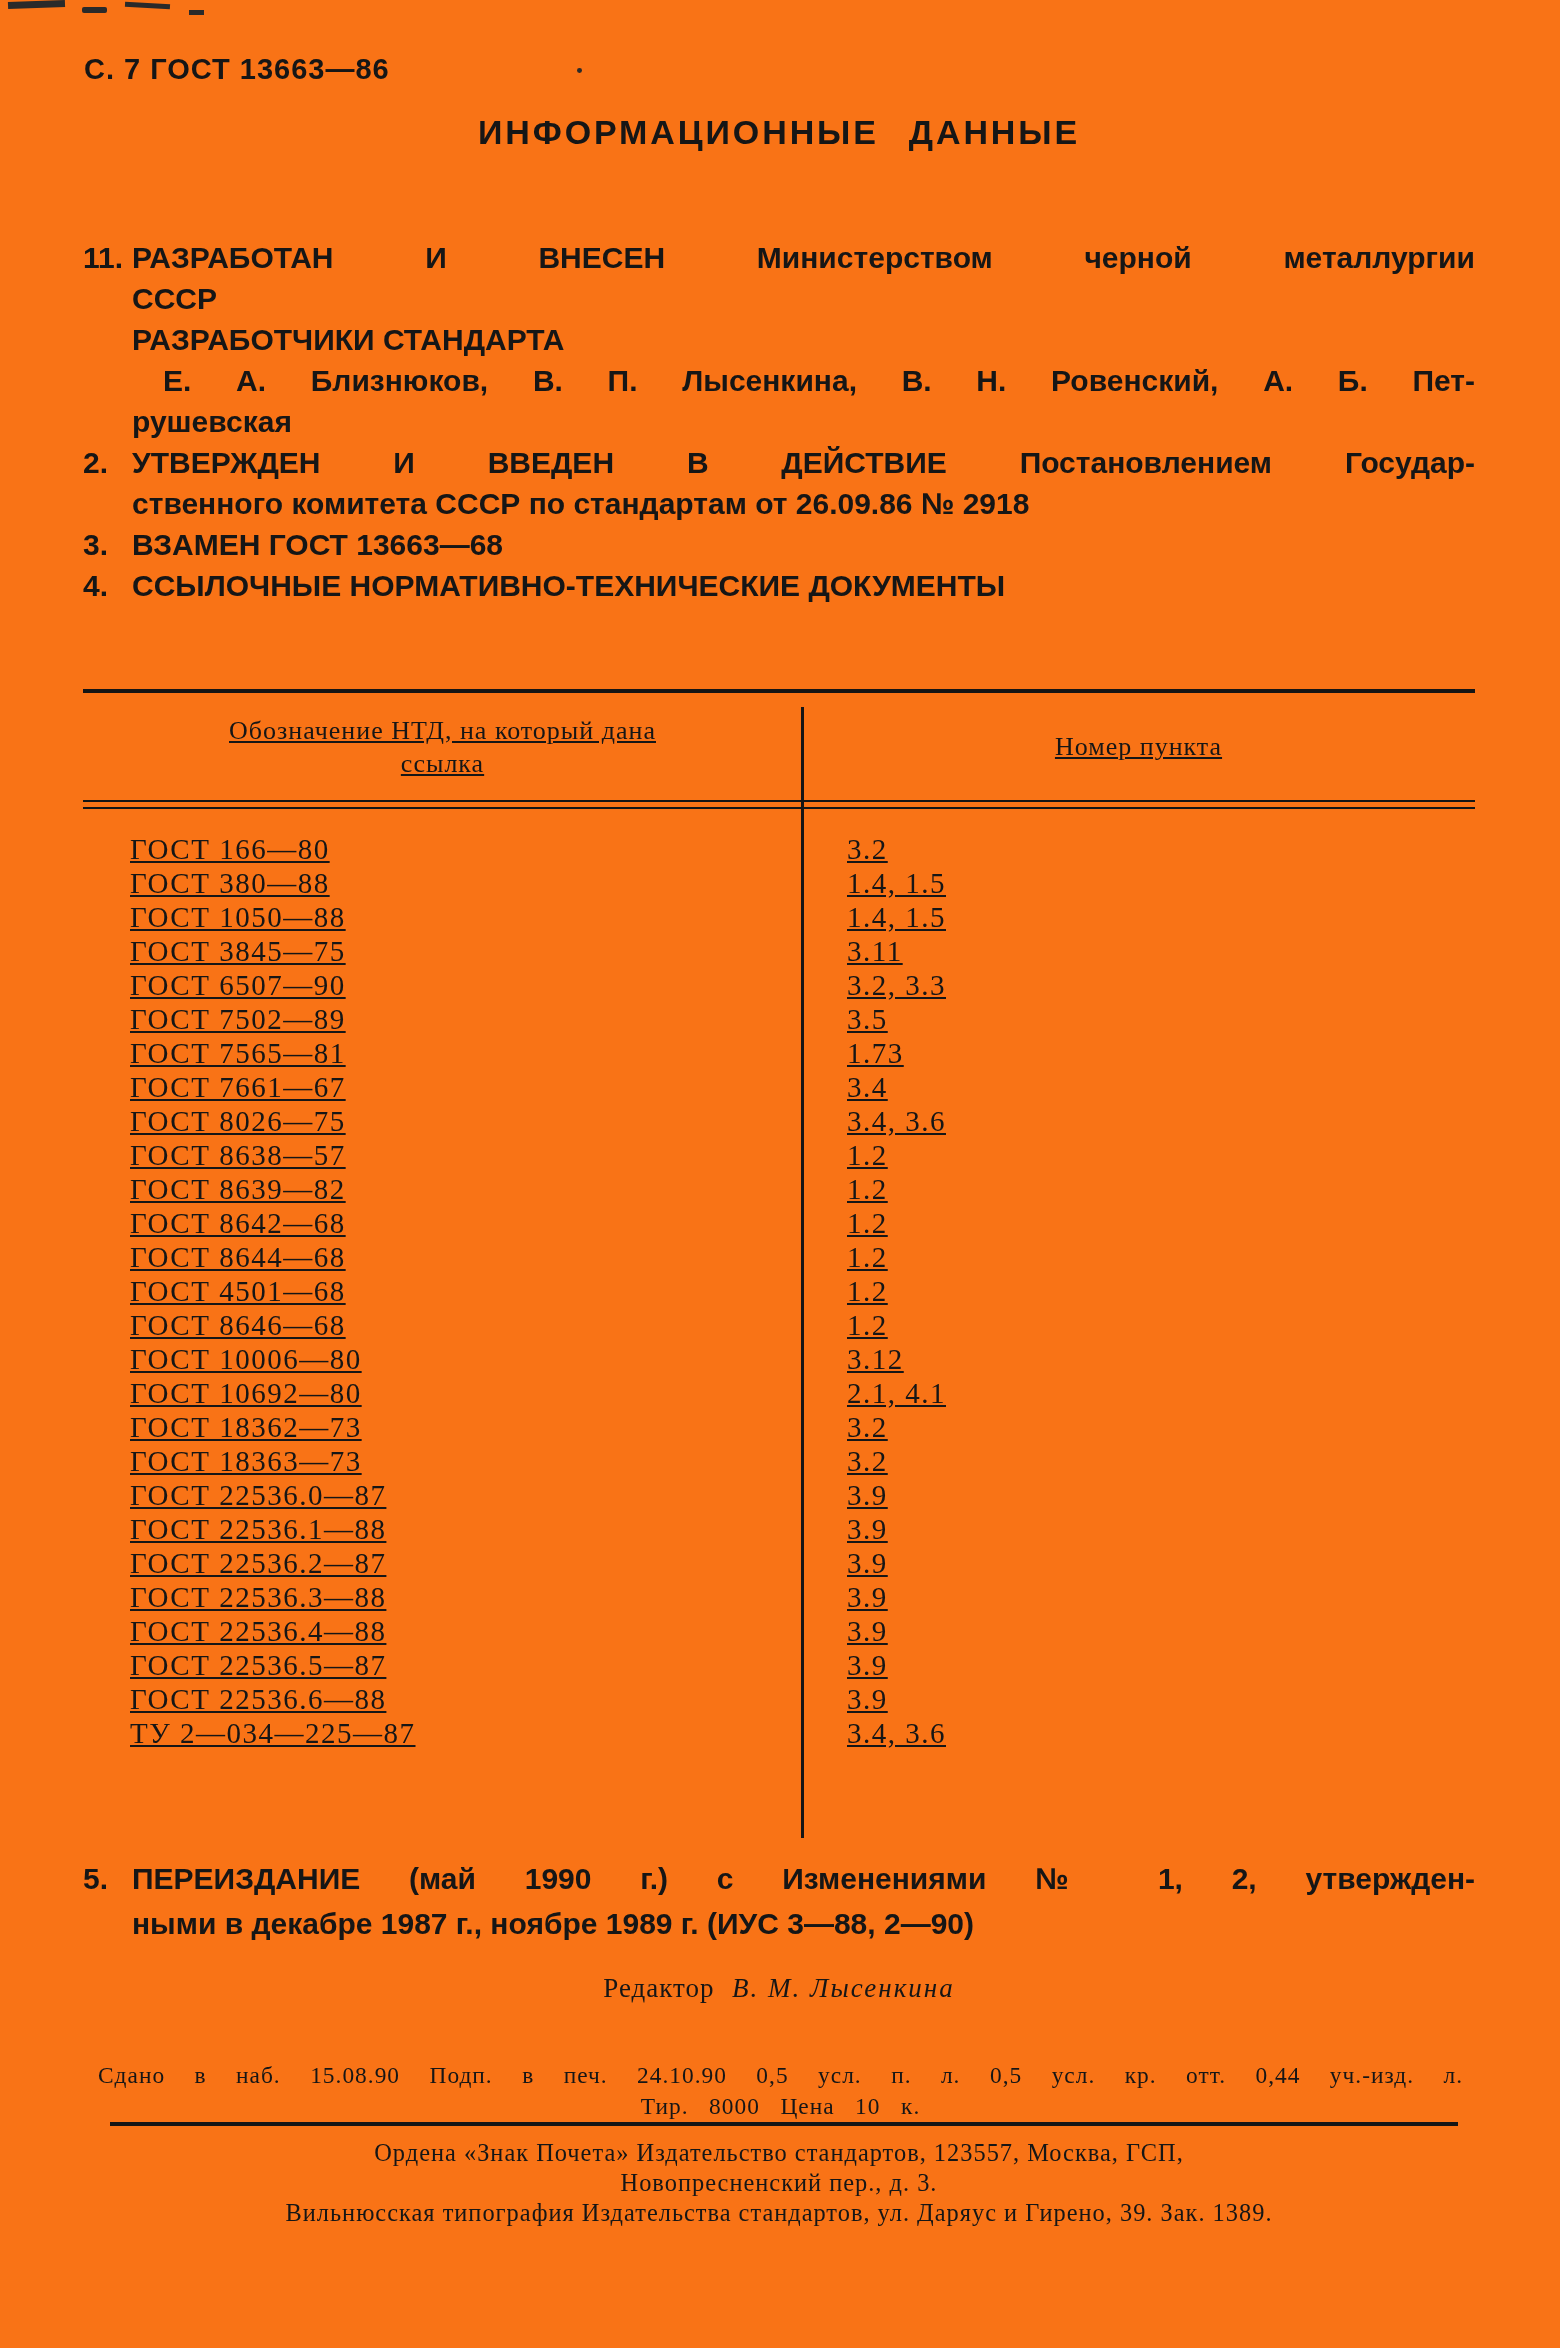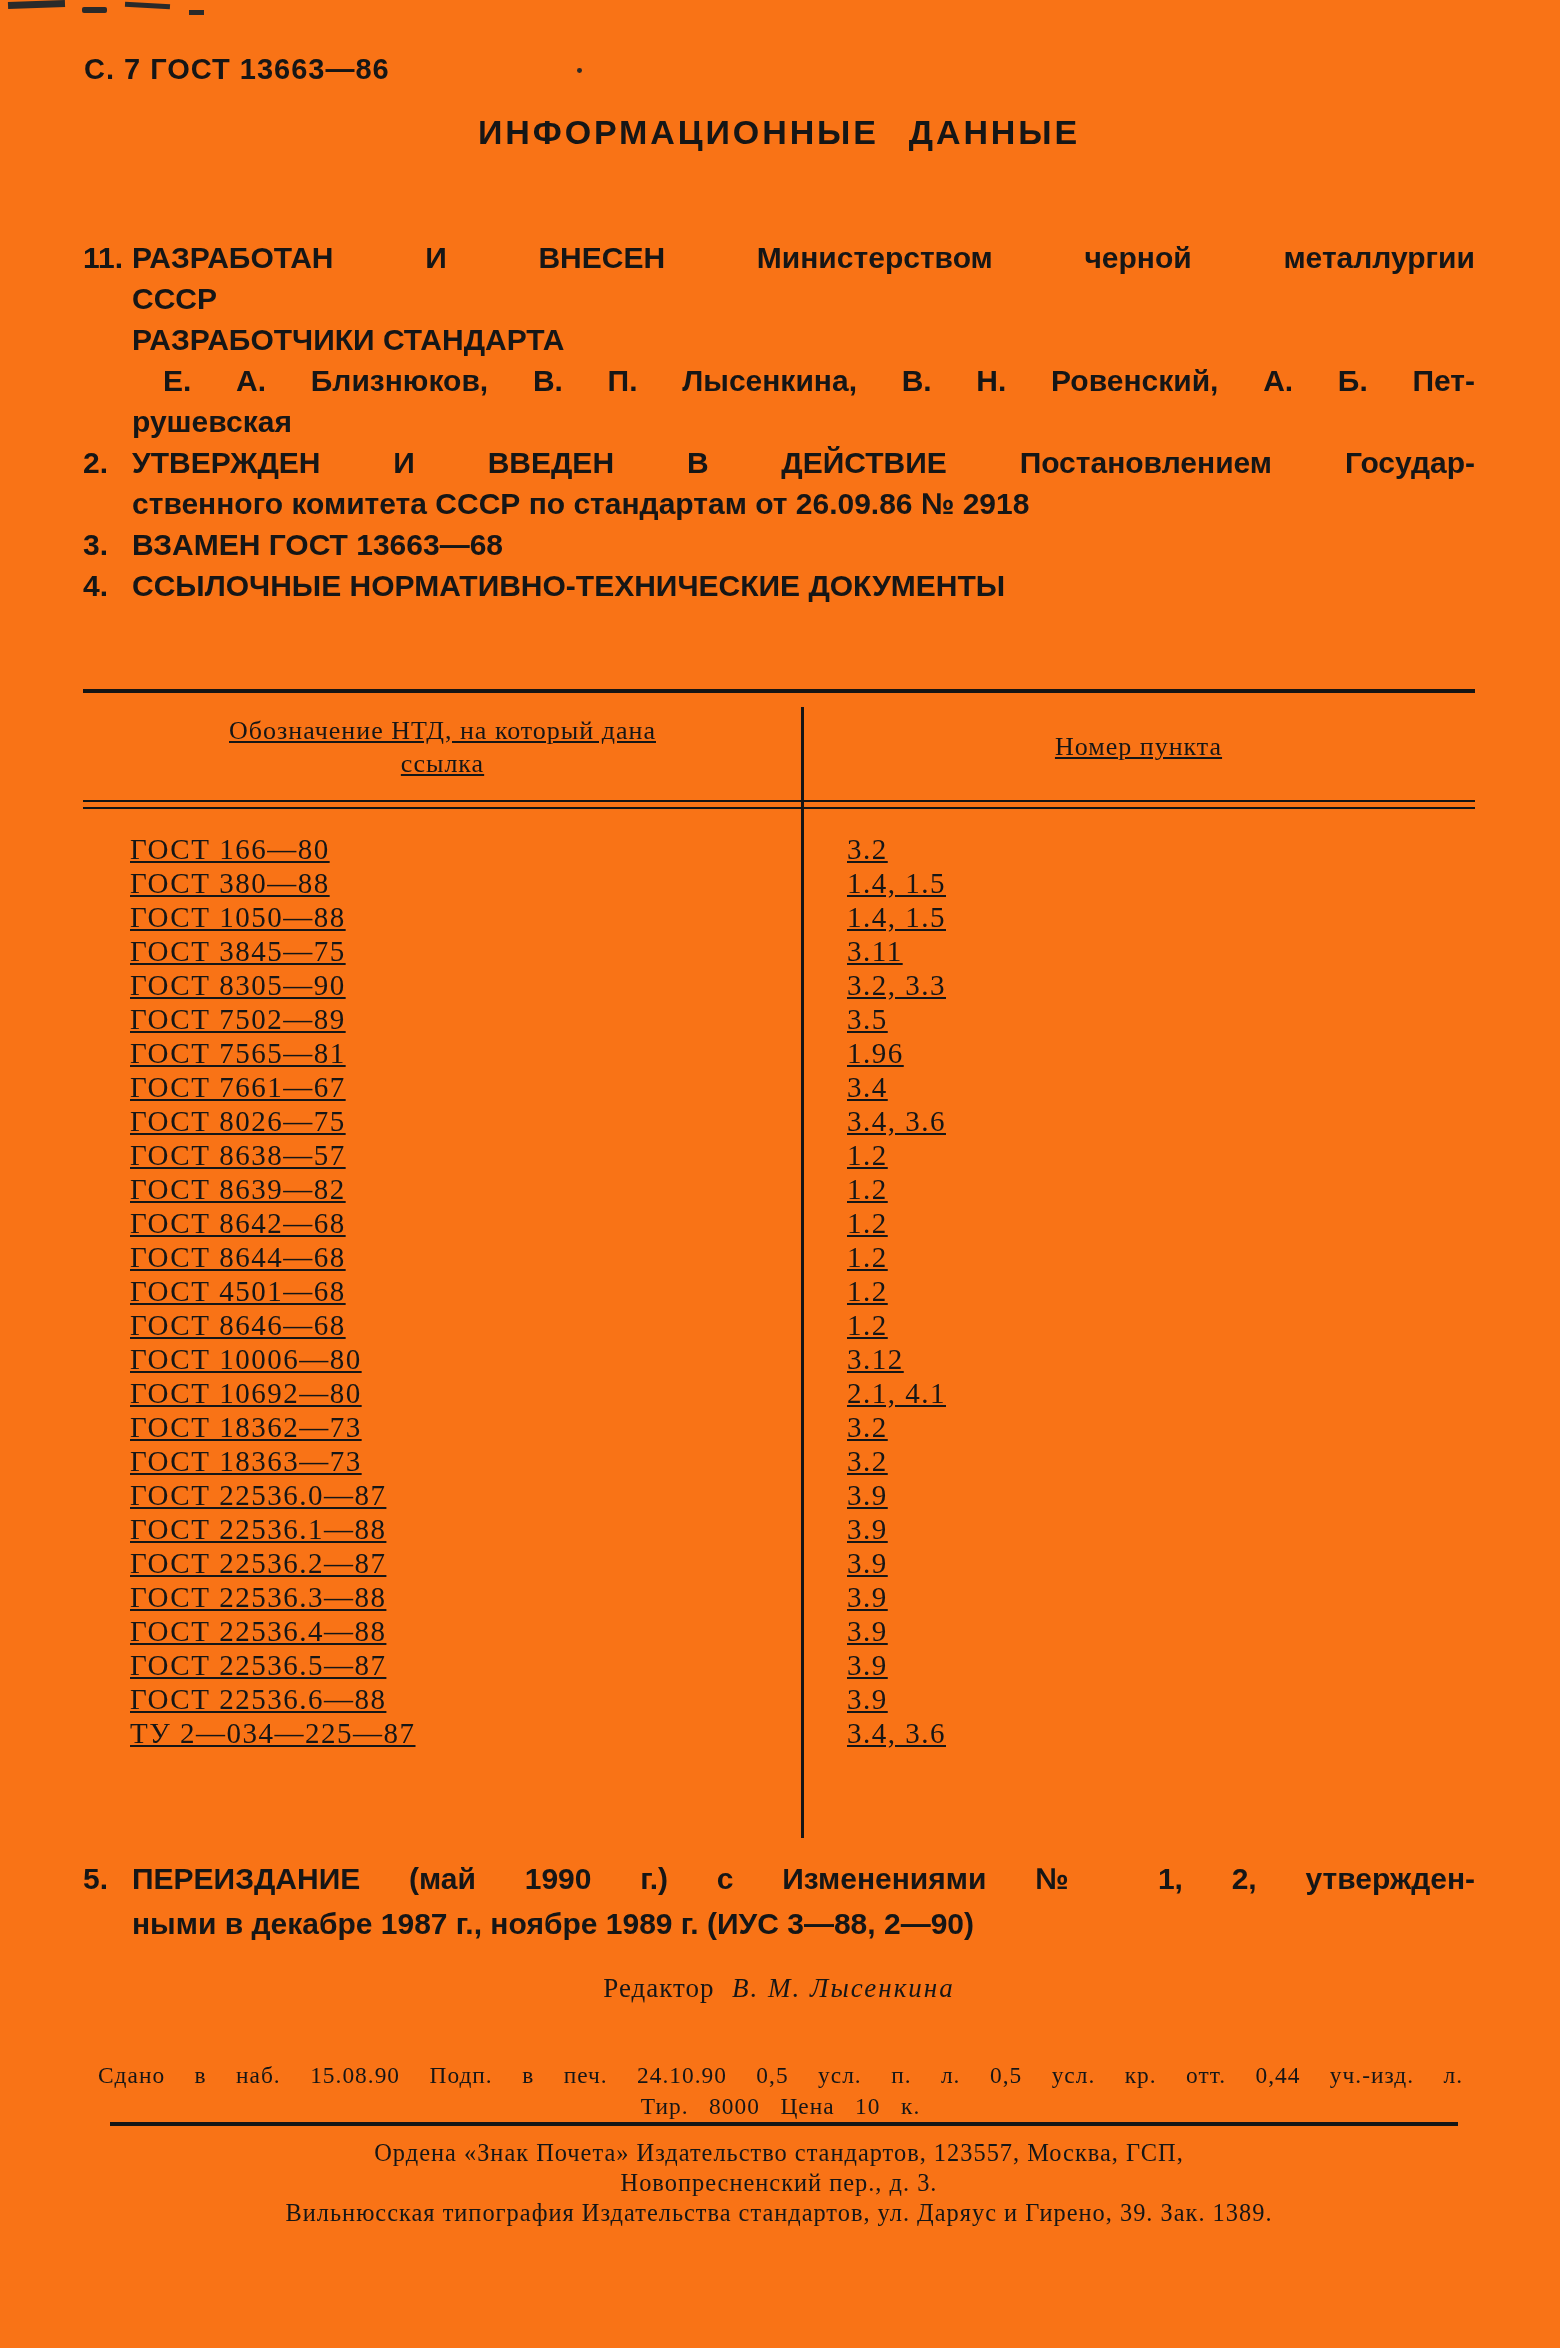--- a/index.html
+++ b/index.html
@@ -122,30 +122,30 @@
         </div>
         <div class="trow">
           <div class="c1">ГОСТ 1050—88</div>
           <div class="c2">1.4, 1.5</div>
         </div>
         <div class="trow">
           <div class="c1">ГОСТ 3845—75</div>
           <div class="c2">3.11</div>
         </div>
         <div class="trow">
-          <div class="c1">ГОСТ 8305—90</div>
+          <div class="c1">ГОСТ 6507—90</div>
           <div class="c2">3.2, 3.3</div>
         </div>
         <div class="trow">
           <div class="c1">ГОСТ 7502—89</div>
           <div class="c2">3.5</div>
         </div>
         <div class="trow">
           <div class="c1">ГОСТ 7565—81</div>
-          <div class="c2">1.96</div>
+          <div class="c2">1.73</div>
         </div>
         <div class="trow">
           <div class="c1">ГОСТ 7661—67</div>
           <div class="c2">3.4</div>
         </div>
         <div class="trow">
           <div class="c1">ГОСТ 8026—75</div>
           <div class="c2">3.4, 3.6</div>
         </div>
         <div class="trow">

